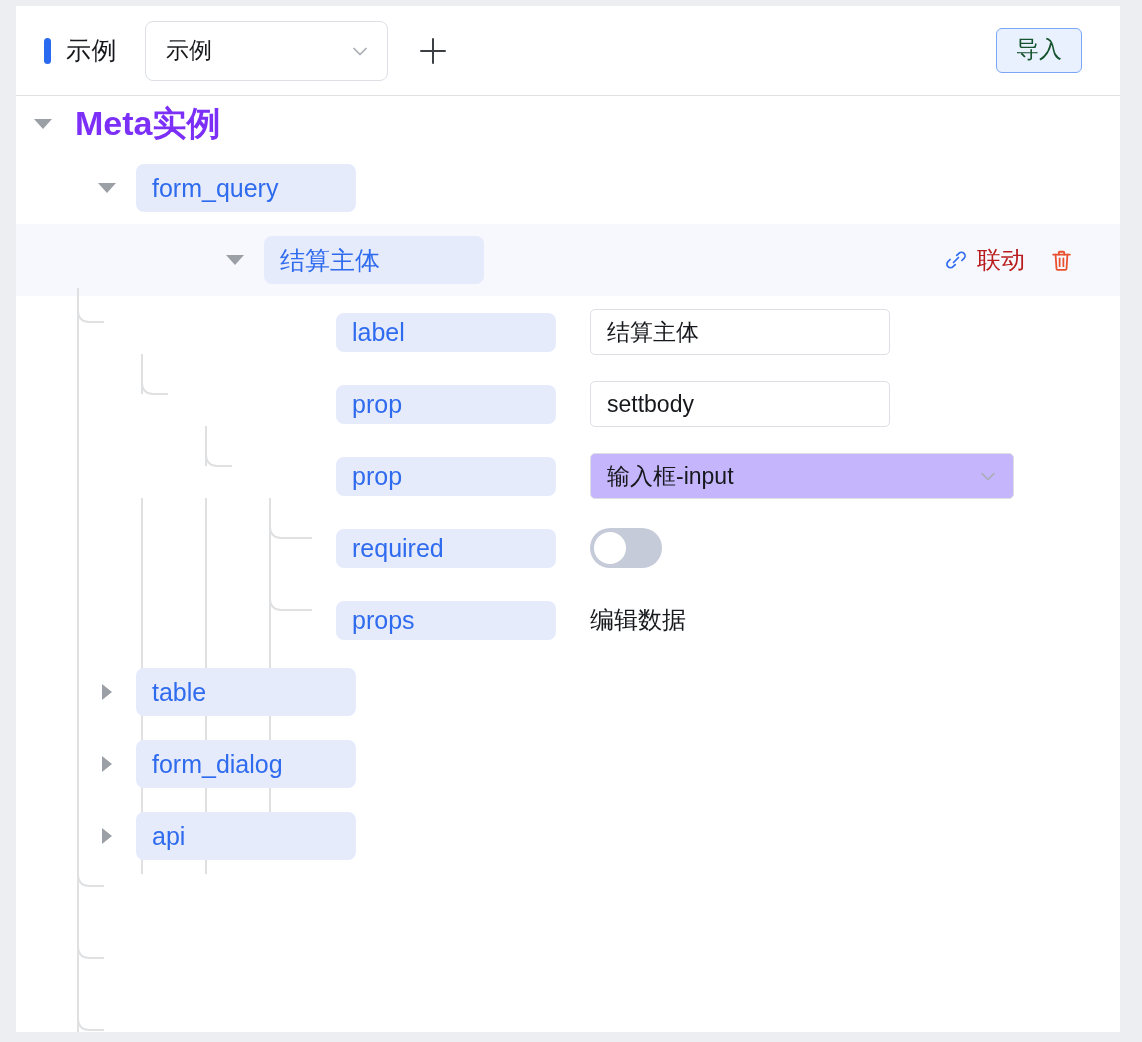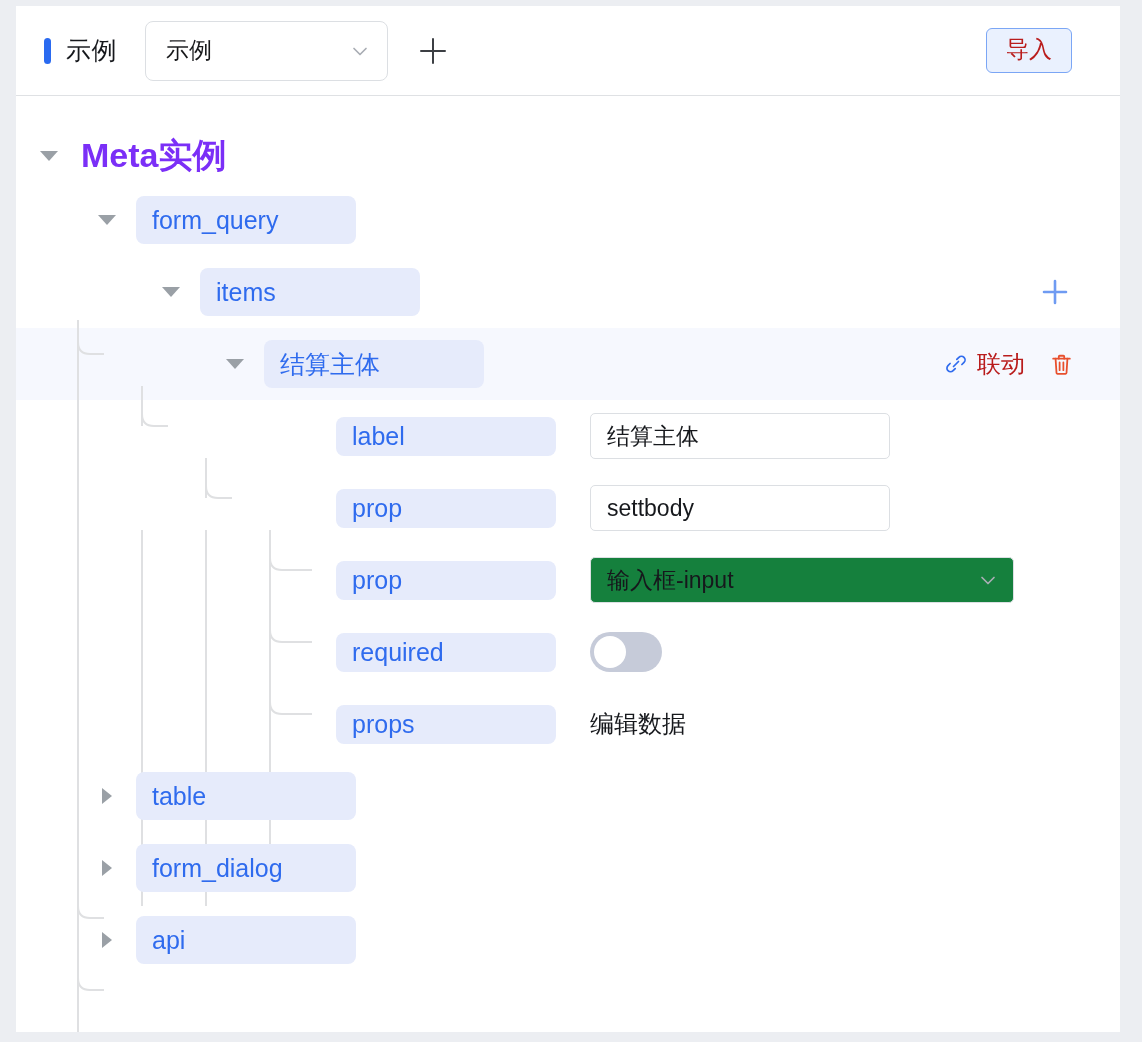--- a/index.html
+++ b/index.html
@@ -80,45 +80,44 @@
     width: 42px;
     height: 42px;
     display: flex;
     align-items: center;
     justify-content: center;
     flex: 0 0 auto;
   }
   .plus-btn svg { display:block; }
   .header-spacer { flex: 1 1 auto; }
   .import-btn {
-    margin-right: 36px;
+    margin-right: 26px;
     background: #eaf1fe;
     border: 1px solid #7ba6f5;
     border-radius: 6px;
-    color: #b91c1c;
+    color: #14532d;
     font-size: 23px;
     padding: 9px 19px 11px;
     line-height: 1;
     cursor: pointer;
     font-family: inherit;
     flex: 0 0 auto;
   }
 
   
   .tree-area {
     position: relative;
     padding: 0;
   }
 
   .root-row {
     display: flex;
     align-items: center;
     height: 56px;
-    margin-top: 32px;
-    padding-left: 20px;
+    padding-left: 14px;
   }
   .root-caret {
     width: 26px;
     height: 26px;
     display: flex;
     align-items: center;
     justify-content: center;
     flex: 0 0 auto;
   }
   .root-label {
@@ -266,21 +265,21 @@
     padding: 0 16px;
     box-sizing: border-box;
     font-family: inherit;
     outline: none;
   }
   .select-ctrl {
     width: 424px;
     height: 46px;
     border: 1px solid #dcdfe3;
     border-radius: 5px;
-    background: #15803d;
+    background: #c4b5fd;
     display: flex;
     align-items: center;
     justify-content: space-between;
     padding: 0 14px 0 16px;
     box-sizing: border-box;
     font-size: 23px;
     color: #16181c;
     cursor: pointer;
   }
   .switch {
@@ -378,31 +377,20 @@
       <span class="root-label">Meta实例</span>
     </div>
 
     <div class="node-row ind-1">
       <span class="toggle-cell">
           <i class="caret"></i>
         </span>
       <span class="pill wide">form_query</span>
     </div>
 
-    <div class="node-row ind-2">
-      <span class="toggle-cell">
-          <i class="caret"></i>
-        </span>
-      <span class="pill items-pill">items</span>
-      <span class="row-plus">
-        <svg width="30" height="30" viewBox="0 0 30 30">
-            <path d="M15 4 V26 M4 15 H26" stroke="#6f9bf2" stroke-width="2.6" stroke-linecap="round"></path>
-          </svg>
-      </span>
-    </div>
 
     <div class="node-row ind-3 selected">
       <span class="toggle-cell">
           <i class="caret"></i>
         </span>
       <span class="pill node-pill">结算主体</span>
 
       <span class="row-actions">
         <span class="act">
           <span>

